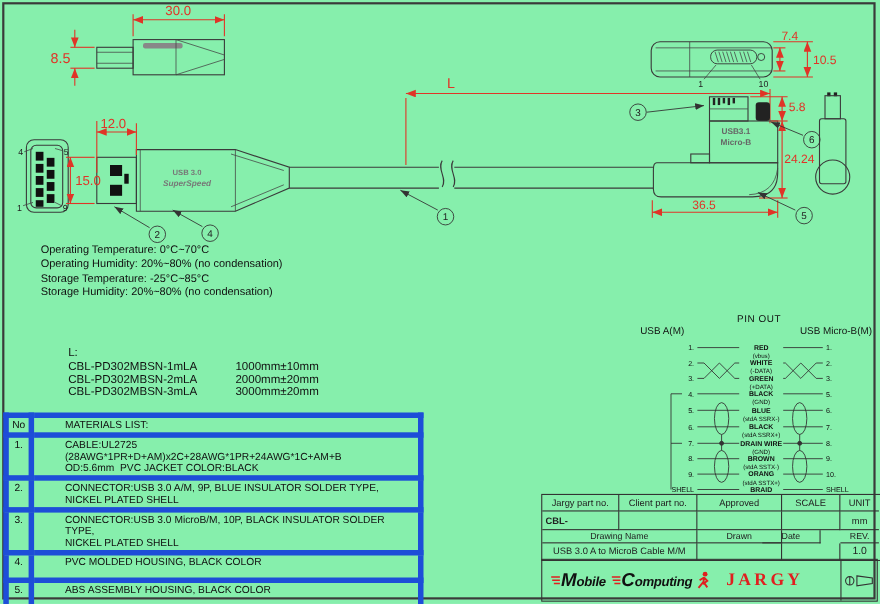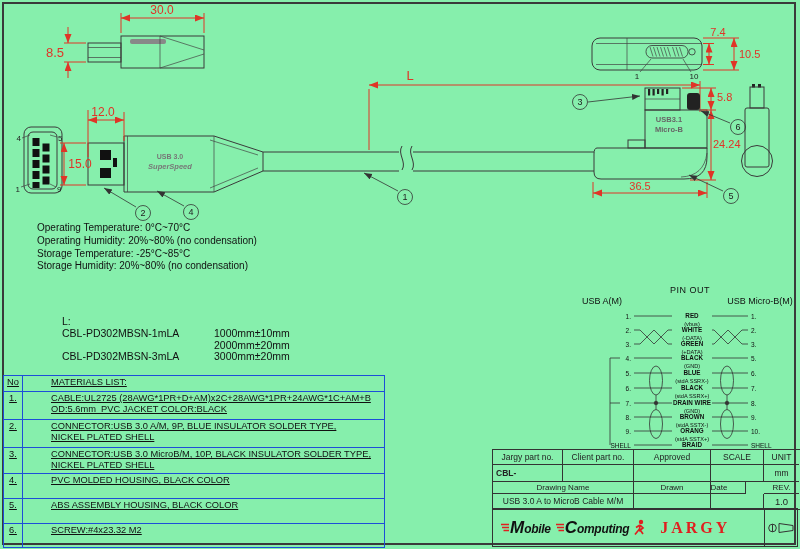--- a/index.html
+++ b/index.html
@@ -23,22 +23,22 @@
   .tl{stroke:#333;stroke-width:0.8;fill:none;}
   .thin{stroke:#444;stroke-width:0.7;fill:none;}
   
   #env{left:16px;top:222px;font-size:10px;line-height:12.8px;color:#111;margin-left:21px;}
   
   #ltable{left:62px;top:316px;font-size:10.5px;color:#111;line-height:11.8px;}
   #ltable .row{display:flex;justify-content:flex-end;}
   #ltable .model{width:152px;}
   
   #materials{left:3px;top:375px;width:382px;border-collapse:collapse;table-layout:fixed;}
-  #materials td{border:1px solid #1d4ed8;vertical-align:top;font-size:9.3px;line-height:1.16;
-                padding:1px 3px;color:#111;text-decoration:underline;}
+  #materials td{border:5px solid #1d4ed8;vertical-align:top;font-size:9.3px;line-height:1.16;
+                padding:1px 3px;color:#111;}
   #materials td.no{width:16px;text-align:center;padding:1px 1px;}
   #materials td.desc{white-space:pre-wrap;padding-left:28px;}
   
   #tblock{left:492px;top:449px;width:306px;height:59px;}
   #tblock .cell{position:absolute;border-right:1px solid #333;border-bottom:1px solid #333;
                 box-sizing:border-box;font-size:8.5px;color:#222;text-align:center;overflow:hidden;}
   #tblock{border:1px solid #333;box-sizing:content-box;padding-left:24px;}
   .partno{font-size:6.5px;font-weight:bold;text-align:left !important;padding-left:3px;}
   
   #logoband{left:492px;top:508px;width:306px;height:39px;border:1px solid #333;box-sizing:border-box;
@@ -368,20 +368,21 @@
     <div>Storage  Humidity: 20%~80% (no condensation)</div>
   </div>
 
   <div id="ltable" class="abs">
     <div>L:</div>
     <div class="row">
       <span class="model">CBL-PD302MBSN-1mLA</span>
       <span>1000mm±10mm</span>
     </div>
     <div class="row">
+      <span class="model">CBL-PD302MBSN-2mLA</span>
       <span>2000mm±20mm</span>
     </div>
     <div class="row">
       <span class="model">CBL-PD302MBSN-3mLA</span>
       <span>3000mm±20mm</span>
     </div>
   </div>
 
   <table id="materials" class="abs">
     <tbody>

